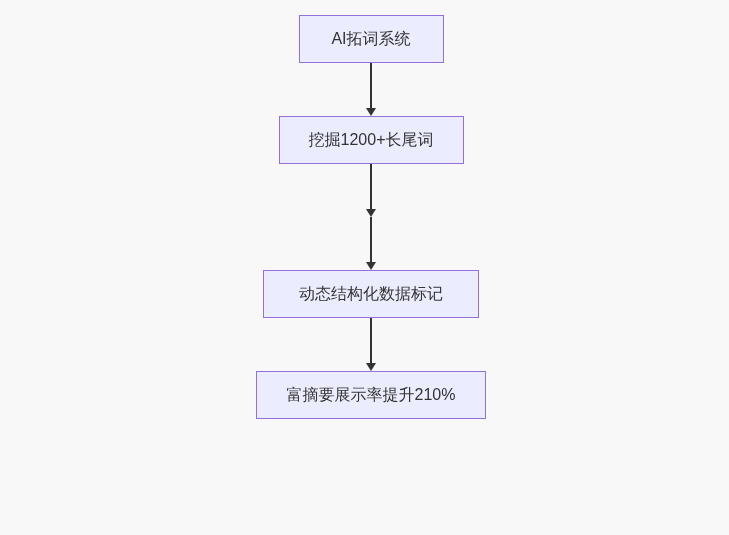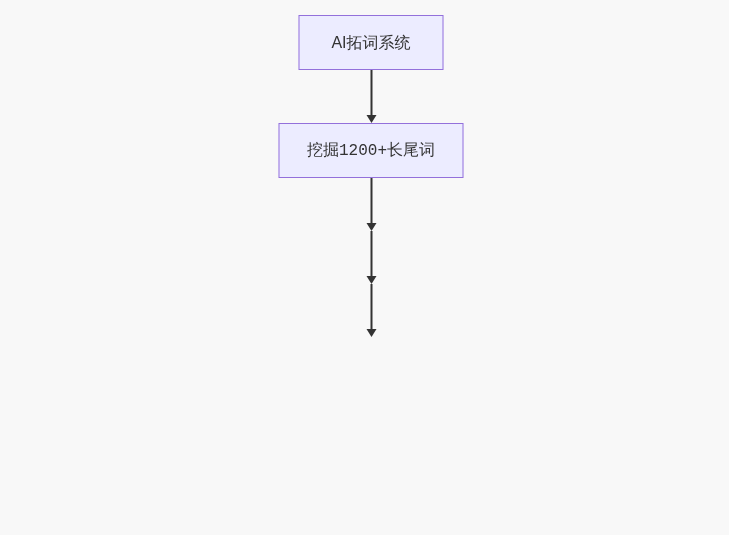--- a/index.html
+++ b/index.html
@@ -18,34 +18,34 @@
     position: absolute;
     top: 15px;
     left: 371px;
     transform: translateX(-50%);
     display: flex;
     flex-direction: column;
     align-items: center;
   }
   .node {
     box-sizing: border-box;
-    height: 55px;
+    height: 48px;
     display: flex;
     align-items: center;
     justify-content: center;
     background: var(--node-fill, #ececff);
     border: 1px solid var(--node-border, #9370db);
     color: var(--text, #333333);
     font-size: 16px;
     line-height: 1;
     padding: 0 12px;
     white-space: nowrap;
   }
   .n1 { min-width: 145px; }
-  .n2 { min-width: 185px; font-family: Liberation Mono, monospace; }
+  .n2 { min-width: 185px; }
   .n3 { min-width: 225px; }
   .n4 { min-width: 216px; }
   .n5 { min-width: 230px; }
   .arrow {
     display: flex;
     flex-direction: column;
     align-items: center;
     height: 53px;
   }
   .arrow .line {
@@ -79,20 +79,22 @@
     <div class="line"></div>
     <div class="head"></div>
   </div>
 
 
   <div class="arrow">
     <div class="line"></div>
     <div class="head"></div>
   </div>
 
+  <div class="node n4">动态结构化数据标记</div>
 
   <div class="arrow">
     <div class="line"></div>
     <div class="head"></div>
   </div>
 
+  <div class="node n5">富摘要展示率提升210%</div>
 
 </div>
 
 </body></html>

